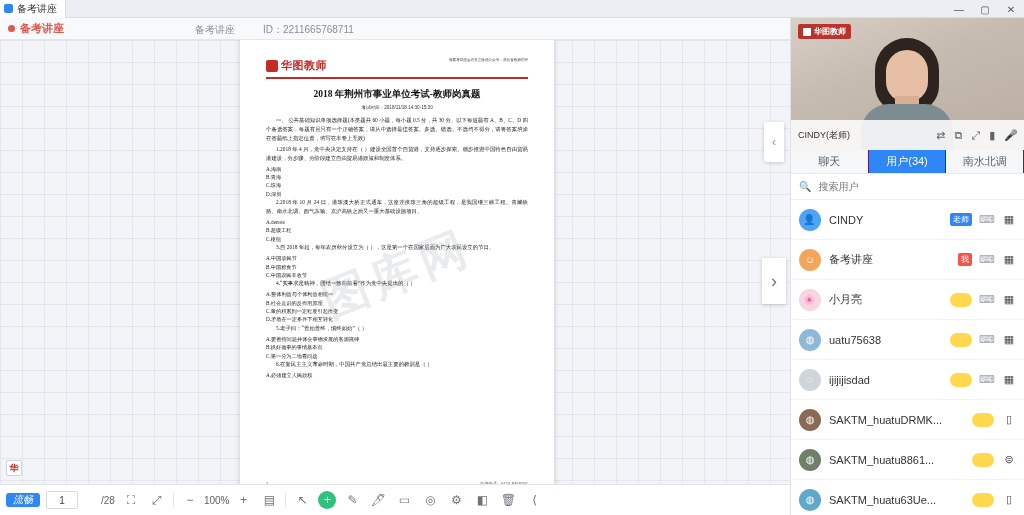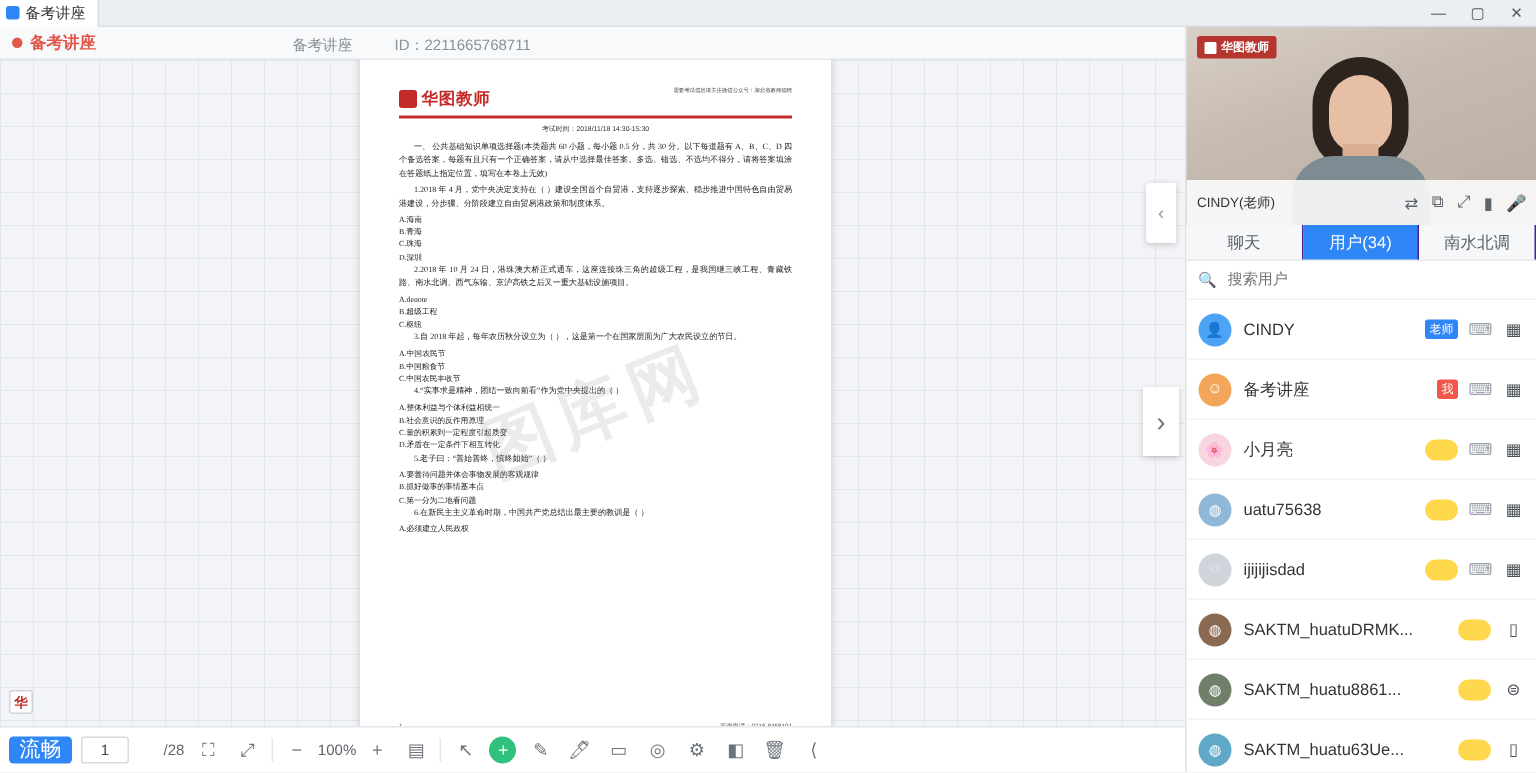--- a/index.html
+++ b/index.html
@@ -160,22 +160,23 @@
   
   .toolbar {
     position: absolute; bottom: 0; left: 0; width: 790px; height: 31px;
     background: #ffffff;
     border-top: 1px solid #e2e6eb;
     display: flex; align-items: center;
     padding: 0 6px; gap: 6px;
   }
   .pill {
     background: #2f86f6; color: #fff;
-    font-size: 14px; border-radius: 3px;
+    font-size: 10px; border-radius: 3px;
     padding: 0 7px;
+    font-style: italic;
   }
   .page-box {
     width: 32px; height: 18px; border: 1px solid #d6dbe1; border-radius: 2px;
     background: #fff; font-size: 10px; color: #444;
     display: flex; align-items: center; justify-content: center;
   }
   .page-total { font-size: 10px; color: #666; margin-left: 17px; }
   .tbtn {
     width: 20px; height: 20px;
     display: flex; align-items: center; justify-content: center;
@@ -320,20 +321,21 @@
     <div class="page">
       <div class="page-inner">
         <div class="doc-head">
           <div class="brand">
             <span class="mark"></span>
             <span class="btxt">华图教师</span>
           </div>
           <div class="brand-sub">需要考试信息请关注微信公众号：湖北省教师招聘</div>
         </div>
 
+        <div class="doc-title">2018 年荆州市事业单位考试-教师岗真题</div>
         <div class="doc-sub">考试时间：2018/11/18 14:30-15:30</div>
 
         <div class="doc-body">
           <p class="doc-p indent">一、 公共基础知识单项选择题(本类题共 60 小题，每小题 0.5 分，共 30 分。以下每道题有 A、B、C、D 四个备选答案，每题有且只有一个正确答案，请从中选择最佳答案。多选、错选、不选均不得分，请将答案填涂在答题纸上指定位置，填写在本卷上无效)</p>
           <p class="doc-p indent">1.2018 年 4 月，党中央决定支持在（ ）建设全国首个自贸港，支持逐步探索、稳步推进中国特色自由贸易港建设，分步骤、分阶段建立自由贸易港政策和制度体系。</p>
           <p class="doc-opt">A.海南</p>
           <p class="doc-opt">B.青海</p>
           <p class="doc-opt">C.珠海</p>
           <p class="doc-opt">D.深圳</p>
           <p class="doc-p indent">2.2018 年 10 月 24 日，港珠澳大桥正式通车，这座连接珠三角的超级工程，是我国继三峡工程、青藏铁路、南水北调、西气东输、京沪高铁之后又一重大基础设施项目。</p>

